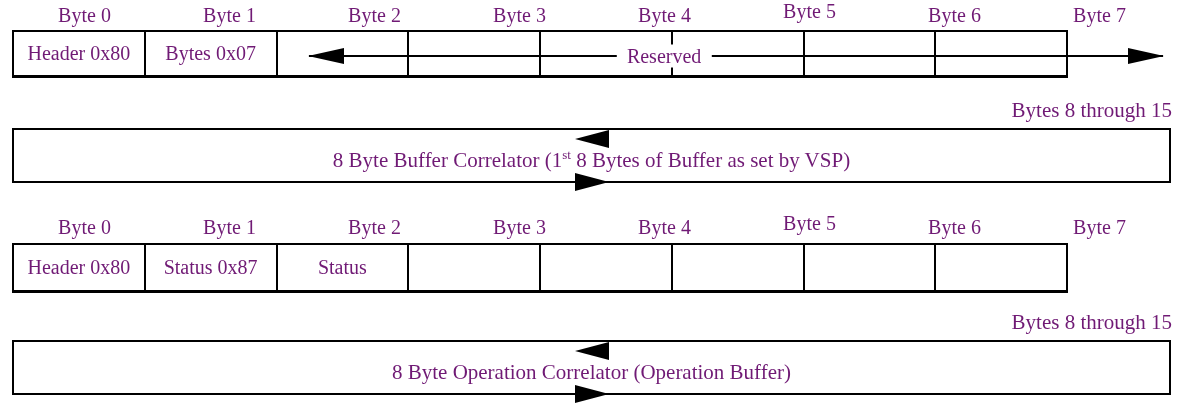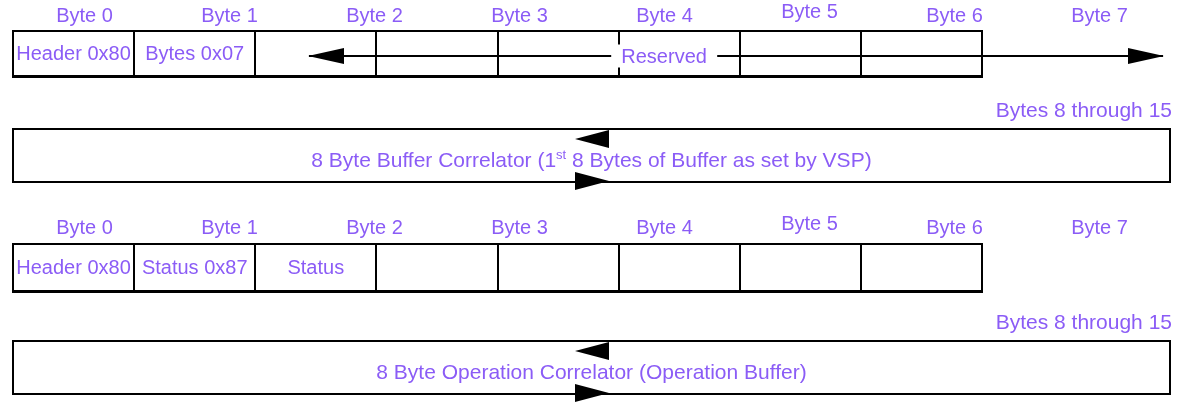--- a/index.html
+++ b/index.html
@@ -1,22 +1,22 @@
 <!DOCTYPE html>
 <html><head>
 <meta charset="utf-8">
 <style>
   html, body { margin: 0; padding: 0; background: #ffffff; }
   .canvas {
     position: relative;
     width: 1187px;
     height: 412px;
     background: #ffffff;
-    color: #8b5cf6;
-    font-family: Liberation Sans, sans-serif;
+    color: #701a75;
+    font-family: Liberation Serif, serif;
     overflow: hidden;
   }
 
   
   .byte-headers {
     position: absolute;
     left: 12px;
     width: 1160px;
     display: flex;
     font-size: 20px;
@@ -25,21 +25,21 @@
     flex: 1;
     text-align: center;
     white-space: nowrap;
   }
   .byte-headers span.raised { transform: translateY(-4px); }
 
   
   .byte-table {
     position: absolute;
     left: 12px;
-    width: 971px;
+    width: 1056px;
     box-sizing: border-box;
     border: 2px solid #000;
     border-bottom-width: 3px;
     display: flex;
   }
   .byte-table .cell {
     flex: 1;
     box-sizing: border-box;
     border-right: 2px solid #000;
     display: flex;

